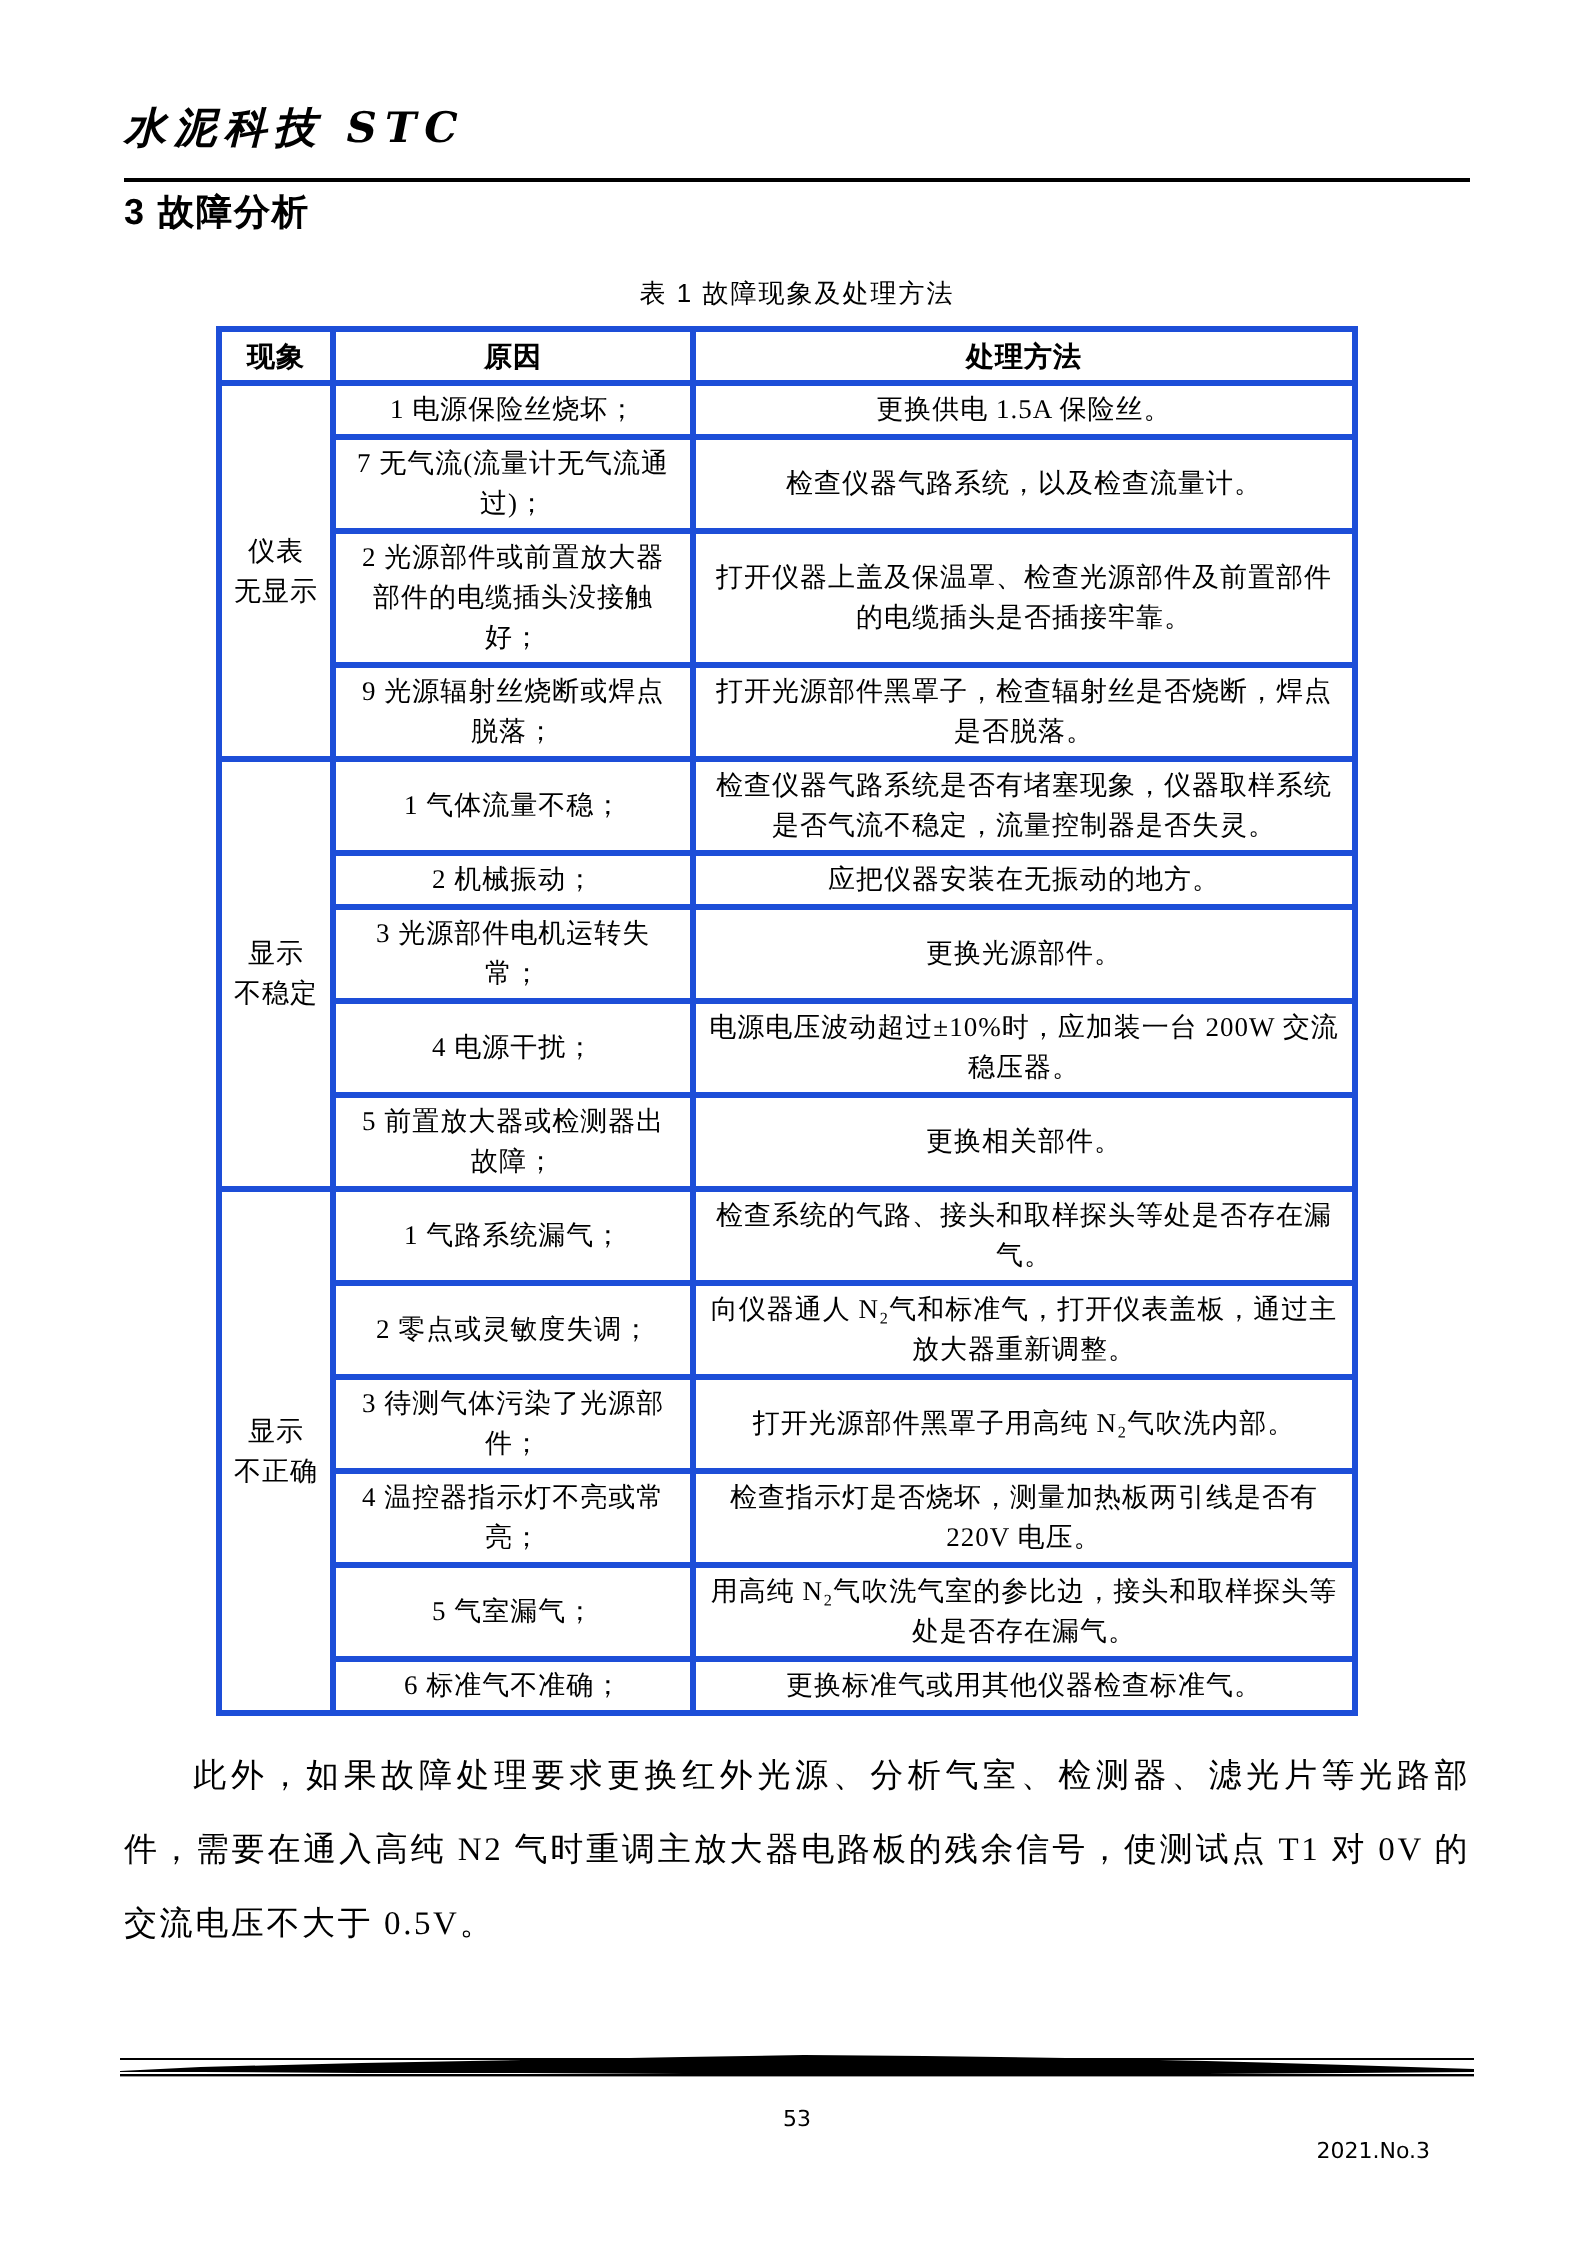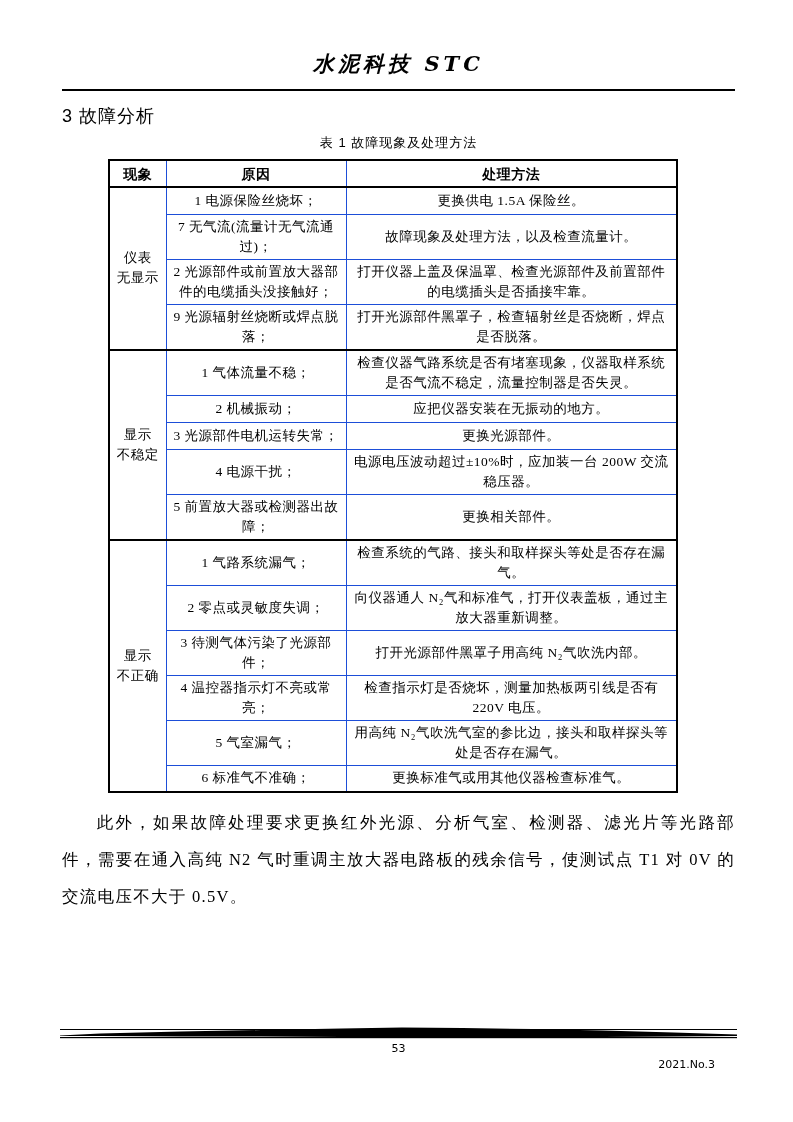--- a/index.html
+++ b/index.html
@@ -8,69 +8,69 @@
     width: 793px; height: 1122px;
     position: relative;
     font-family: "Liberation Serif", serif;
     color: #000;
     overflow: hidden;
   }
   .page { position: relative; width: 793px; height: 1122px; padding: 50px 58px 0 62px; }
 
   
   .journal-header {
-    text-align: center;
+    text-align: left;
     font-family: "DejaVu Serif", serif;
     font-style: italic;
     font-weight: bold;
     font-size: 21px;
     letter-spacing: 4px;
     height: 33px;
   }
   .header-rule { border-top: 2px solid #000; margin-top: 6px; }
 
   
   .section-heading {
-    margin-top: 13px;
+    margin-top: 3px;
     font-family: "Liberation Sans", sans-serif;
-    font-weight: normal;
+    font-weight: bold;
     font-size: 18px;
     letter-spacing: 1px;
   }
 
   
   .body-paragraph {
     margin-top: 11px;
     font-size: 16.5px;
     line-height: 37px;
     text-align: justify;
     letter-spacing: 1.3px;
     text-indent: 2.1em;
   }
 
   
   .table-caption {
-    margin-top: 6px;
+    margin-top: 20px;
     text-align: center;
     font-family: "Liberation Sans", sans-serif;
     font-size: 13px;
     letter-spacing: 1px;
   }
 
   
   table.fault-table {
     margin: 7px 0 0 46px;
     width: 568px;
     border-collapse: collapse;
     border: 2px solid #000;
     font-size: 13.5px;
     table-layout: fixed;
   }
   .fault-table th, .fault-table td {
-    border: 1px solid #1d4ed8;
+    border: 3px solid #1d4ed8;
     text-align: center;
     vertical-align: middle;
     padding: 2px 6px;
     line-height: 20px;
     letter-spacing: 0.5px;
   }
   .fault-table thead th {
     font-family: "Liberation Sans", sans-serif;
     font-weight: bold;
     font-size: 14px;
@@ -85,21 +85,21 @@
 
   
   .footer {
     position: absolute;
     left: 60px; right: 56px;
     top: 1026px;
   }
   .footer-band { display: block; width: 100%; height: 14px; }
   .footer-textrow {
     position: relative;
-    margin-top: 1px;
+    margin-top: 12px;
     font-family: "DejaVu Sans", sans-serif;
     font-size: 11px;
     text-align: center;
     height: 16px;
     line-height: 16px;
   }
   .issue-label { position: absolute; right: 22px; top: 16px; }
 </style>
 </head>
 <body>
@@ -130,21 +130,21 @@
     <tbody>
 
       <tr class="h1">
         <td class="ph-cell" rowspan="4">仪表
 无显示</td>
         <td>1 电源保险丝烧坏；</td>
         <td>更换供电 1.5A 保险丝。</td>
       </tr>
       <tr class="h1">
         <td>7 无气流(流量计无气流通过)；</td>
-        <td>故障现象及处理方法，以及检查流量计。</td>
+        <td>检查仪器气路系统，以及检查流量计。</td>
       </tr>
       <tr class="h2">
         <td>2 光源部件或前置放大器部件的电缆插头没接触好；</td>
         <td>打开仪器上盖及保温罩、检查光源部件及前置部件的电缆插头是否插接牢靠。</td>
       </tr>
       <tr class="h2">
         <td>9 光源辐射丝烧断或焊点脱落；</td>
         <td>打开光源部件黑罩子，检查辐射丝是否烧断，焊点是否脱落。</td>
       </tr>
 

